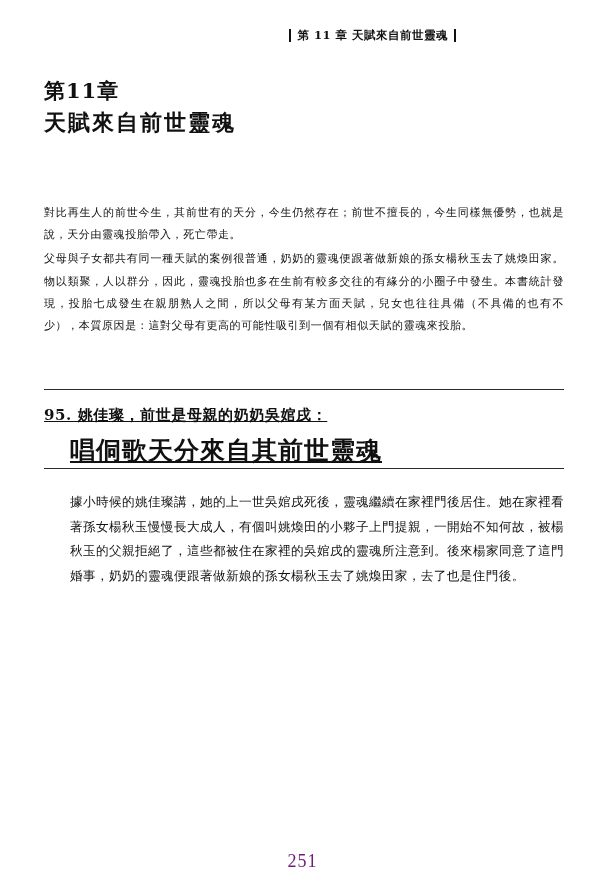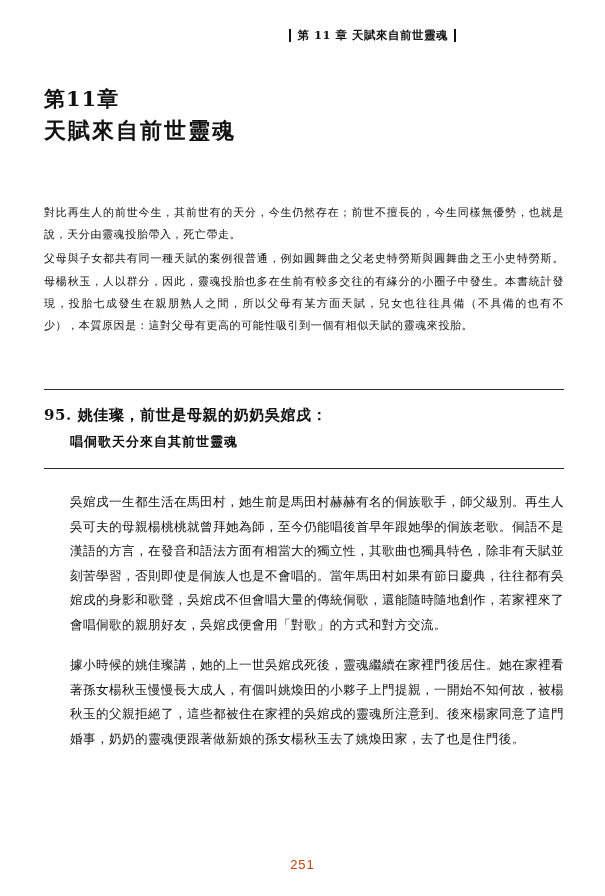--- a/index.html
+++ b/index.html
@@ -41,21 +41,21 @@
     display: inline-block;
     width: 2px;
     height: 13px;
     background: #111;
   }
 
   
   .chapter-block {
     position: absolute;
     left: 44px;
-    top: 80px;
+    top: 72px;
   }
   .chapter-number {
     font-size: 21px;
     font-weight: bold;
     letter-spacing: 1px;
     line-height: 1.2;
     margin-bottom: 6px;
   }
   .chapter-title {
     font-size: 22px;
@@ -90,31 +90,32 @@
   }
   .rule-top { top: 383px; }
   .rule-bottom { top: 462px; }
 
   
   .case-block {
     position: absolute;
     left: 44px;
     top: 398px;
     width: 520px;
+    text-decoration: underline;
   }
   .case-line1 {
     font-size: 15px;
     font-weight: bold;
     letter-spacing: 0.6px;
     line-height: 1.5;
   }
   .case-line2 {
     margin-top: 6px;
     margin-left: 26px;
-    font-size: 13px;
+    font-size: 25px;
     font-weight: bold;
     letter-spacing: 1px;
     line-height: 1.4;
     font-family: "DejaVu Sans", "Liberation Sans", sans-serif;
   }
 
   
   .body-text {
     position: absolute;
     left: 44px;
@@ -137,56 +138,55 @@
     padding-left: 26px;
   }
 
   
   .folio {
     position: absolute;
     bottom: 30px;
     left: 0;
     width: 605px;
     text-align: center;
-    font-size: 13px;
+    font-size: 18px;
     letter-spacing: 1px;
-    color: #c2410c;
-    font-family: Liberation Sans, sans-serif;
+    color: #701a75;
+    font-family: Liberation Serif, serif;
   }
 </style>
 </head>
 <body>
 
 <div class="page">
 
   <div class="running-header">
     <span class="bar"></span>
     <span>第 11 章 天賦來自前世靈魂</span>
     <span class="bar"></span>
   </div>
 
   <div class="chapter-block">
     <div class="chapter-number">第11章</div>
     <div class="chapter-title">天賦來自前世靈魂</div>
   </div>
 
   <div class="intro">
     <p>對比再生人的前世今生，其前世有的天分，今生仍然存在；前世不擅長的，今生同樣無優勢，也就是說，天分由靈魂投胎帶入，死亡帶走。</p>
-    <p>父母與子女都共有同一種天賦的案例很普通，例如圓舞曲之父老史特勞斯與圓舞曲之王小史特勞斯。母楊秋玉，人以群分，因此，靈魂投胎也多在生前有較多交往的有緣分的小圈子中發生。本書統計發現，投胎七成發生在親朋熟人之間，所以父母有某方面天賦，兒女也往往具備（不具備的也有不少），本質原因是：這對父母有更高的可能性吸引到一個有相似天賦的靈魂來投胎。</p>
+    <p>父母與子女都共有同一種天賦的案例很普通，奶奶的靈魂便跟著做新娘的孫女楊秋玉去了姚煥田家。物以類聚，人以群分，因此，靈魂投胎也多在生前有較多交往的有緣分的小圈子中發生。本書統計發現，投胎七成發生在親朋熟人之間，所以父母有某方面天賦，兒女也往往具備（不具備的也有不少），本質原因是：這對父母有更高的可能性吸引到一個有相似天賦的靈魂來投胎。</p>
   </div>
 
   <div class="rule rule-top"></div>
 
   <div class="case-block">
     <div class="case-line1">95. 姚佳璨，前世是母親的奶奶吳婠戌：</div>
     <div class="case-line2">唱侗歌天分來自其前世靈魂</div>
   </div>
 
   <div class="rule rule-bottom"></div>
 
   <div class="body-text">
-    <p class="indent">吳婠戌一生都生活在馬田村，她生前是馬田村赫赫有名的侗族歌手，師父級別。再生人吳可夫的母親楊桃桃就曾拜她為師，至今仍能唱後首早年跟她學的侗族老歌。侗語不是漢語的方言，在發音和語法方面有相當大的獨立性，其歌曲也獨具特色，除非有天賦並刻苦學習，否則即使是侗族人也是不會唱的。當年馬田村如果有節日慶典，往往都有吳婠戌的身影和歌聲，吳婠戌不但會唱大量的傳統侗歌，還能隨時隨地創作，若家裡來了會唱侗歌的親朋好友，吳婠戌便會用「對歌」的方式和對方交流。</p>
     <p class="indent">據小時候的姚佳璨講，她的上一世吳婠戌死後，靈魂繼續在家裡門後居住。她在家裡看著孫女楊秋玉慢慢長大成人，有個叫姚煥田的小夥子上門提親，一開始不知何故，被楊秋玉的父親拒絕了，這些都被住在家裡的吳婠戌的靈魂所注意到。後來楊家同意了這門婚事，奶奶的靈魂便跟著做新娘的孫女楊秋玉去了姚煥田家，去了也是住門後。</p>
   </div>
 
   <div class="folio">251</div>
 
 </div>
 
 </body></html>

